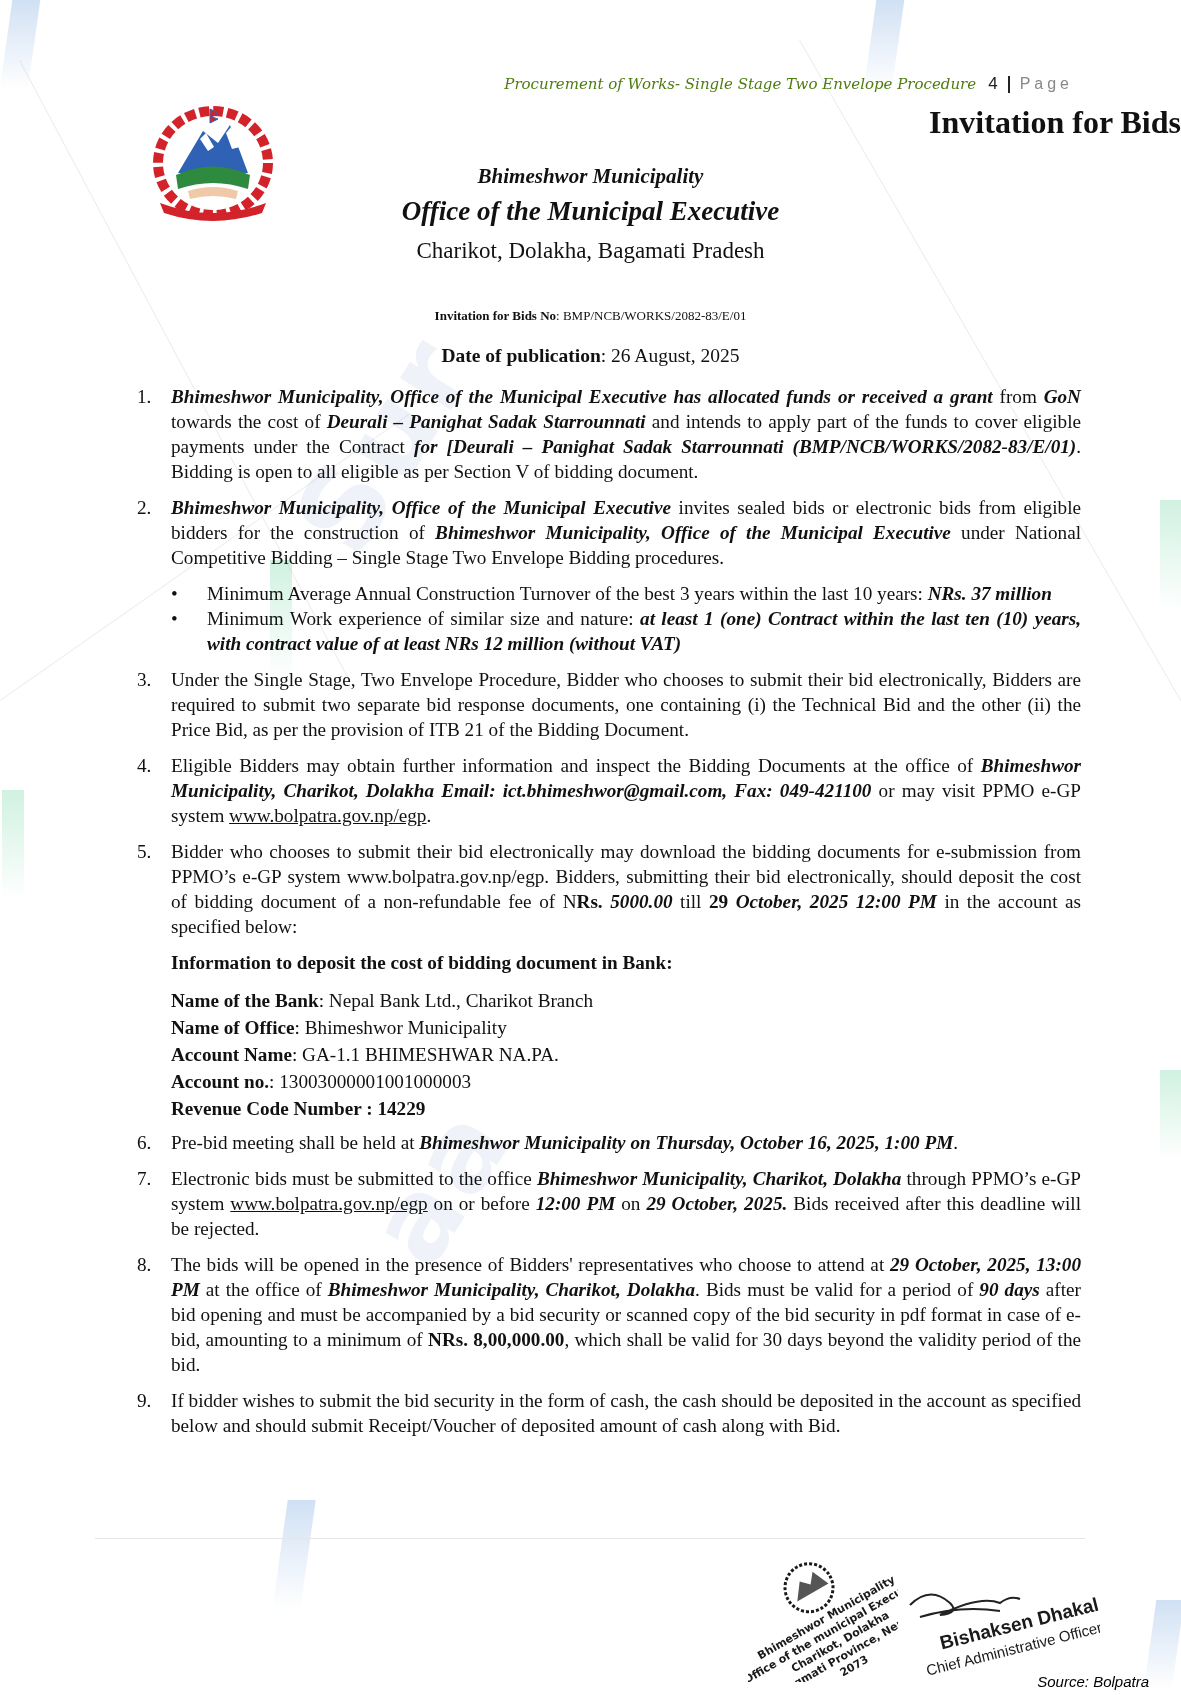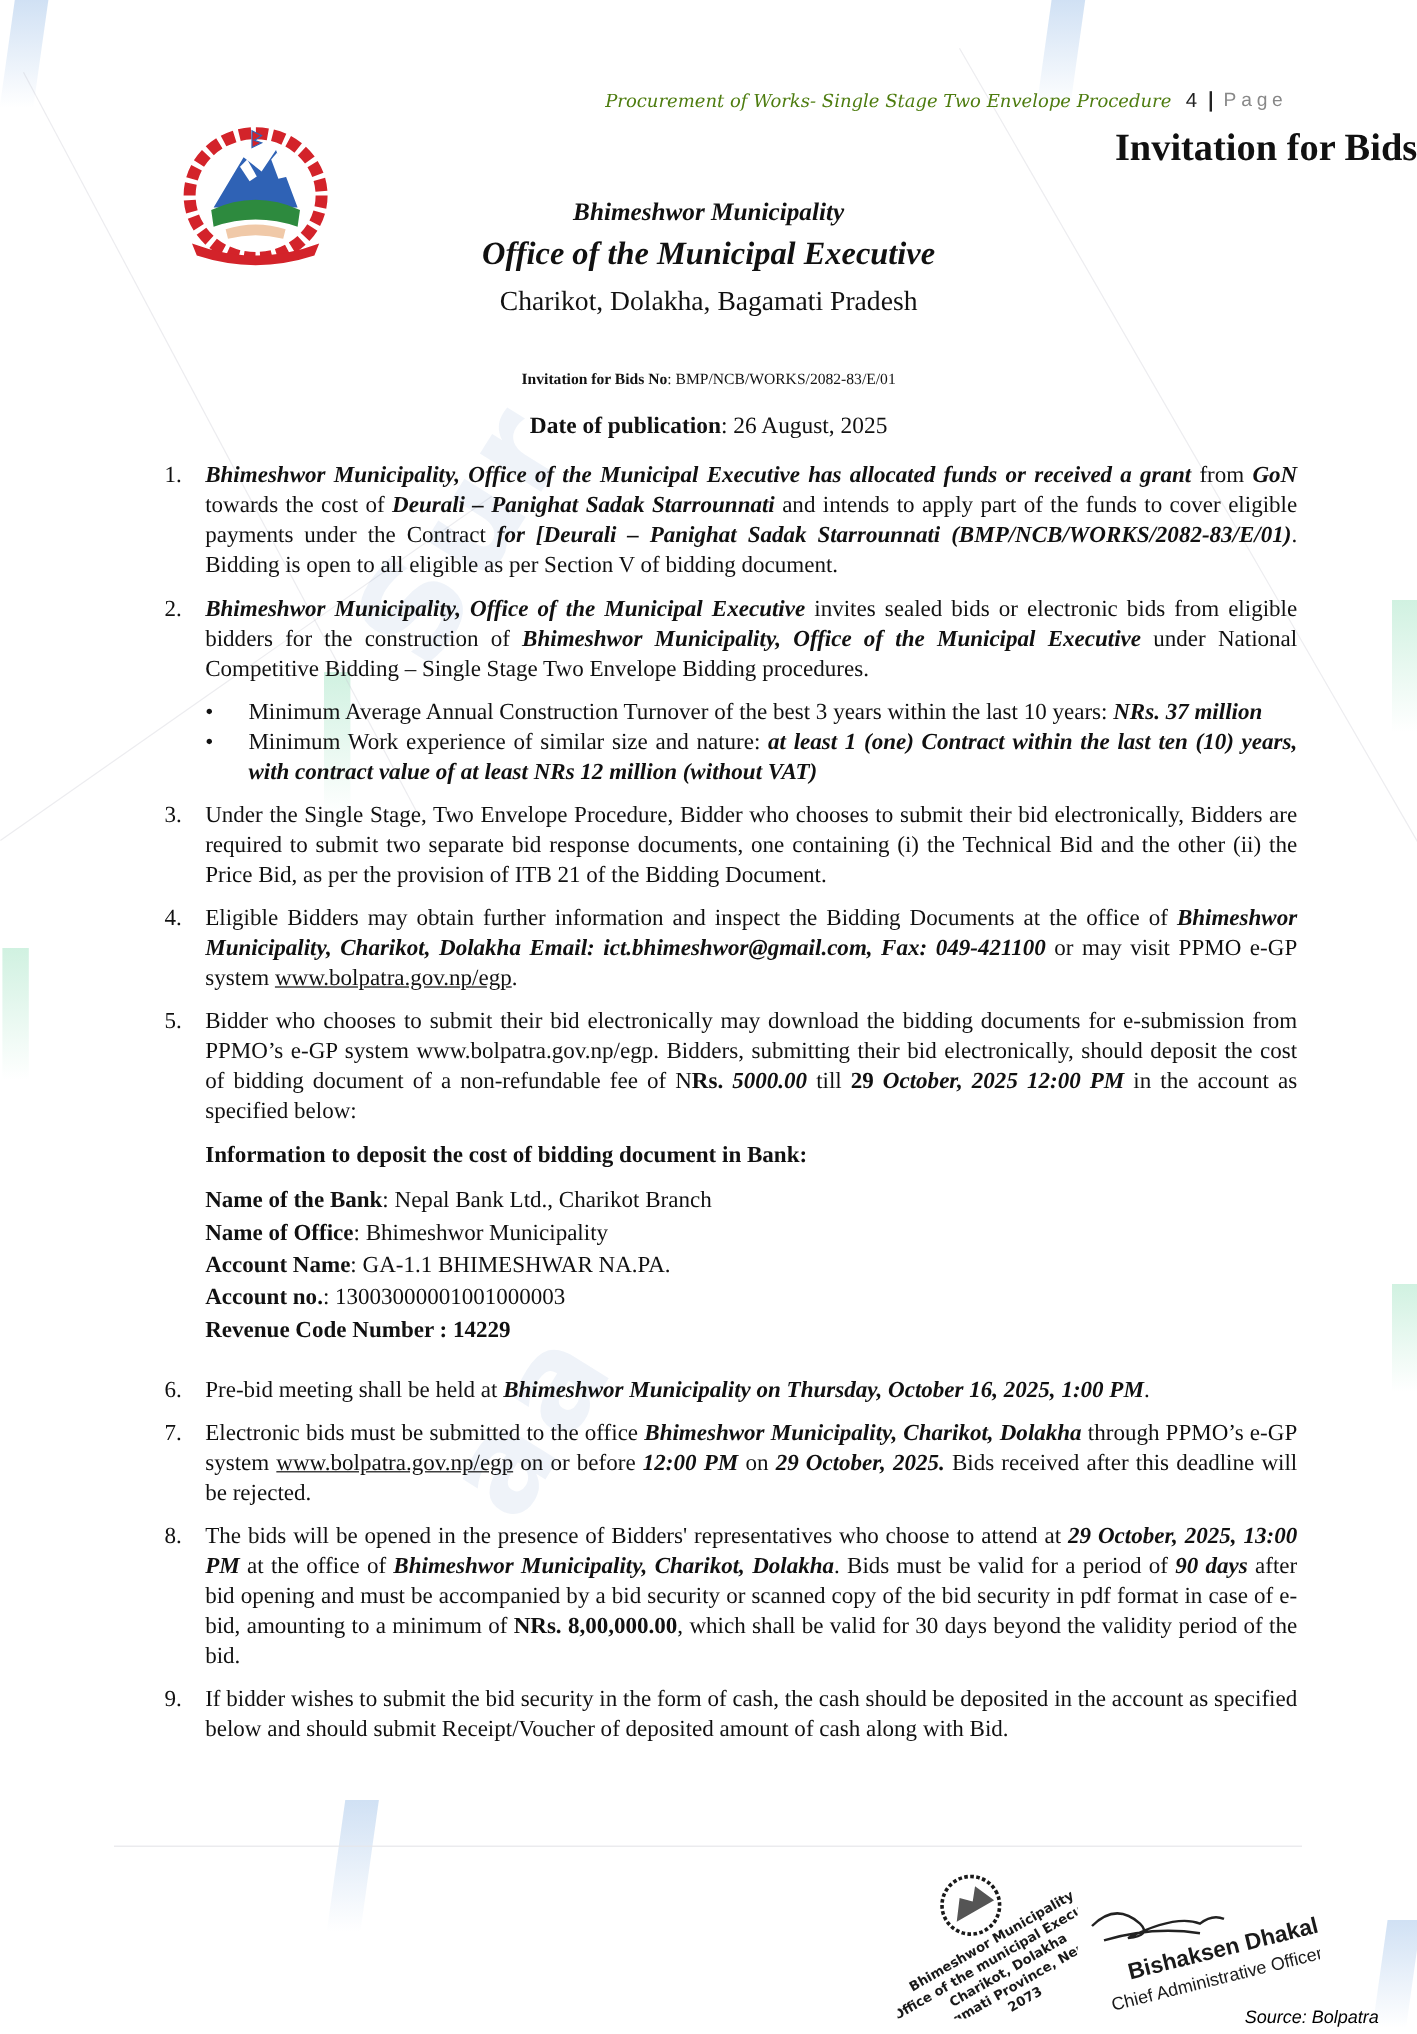--- a/index.html
+++ b/index.html
@@ -33,21 +33,21 @@
 
   .body-wrap { position: absolute; top: 384px; left: 137px; width: 944px; font-size: 19.2px; line-height: 25px; }
   .item { display: flex; margin-bottom: 11px; }
   .item-num { width: 34px; flex: 0 0 34px; }
   .item-text { flex: 1; text-align: justify; }
   .sub-p { margin: 0 0 8px 34px; }
   .bullets { margin: 0 0 11px 34px; padding: 0; list-style: none; }
   .bullets li { display: flex; margin-bottom: 0; }
   .bullet-dot { width: 36px; flex: 0 0 36px; }
   .bullets .btxt { flex:1; text-align: justify; }
-  .bank-block { margin: 0 0 24px 34px; }
+  .bank-block { margin: 0 0 8px 34px; }
   .bank-head { font-weight: bold; margin-bottom: 12px; }
   .bank-row { margin: 0; line-height: 27px; }
   b { font-weight: bold; }
   i { font-style: italic; }
   .u { text-decoration: underline; }
 
   .footer-rule { position: absolute; top: 1538px; left: 95px; width: 990px; height: 1px; background: #e6e6ea; }
   .stamp { position: absolute; left: 748px; top: 1542px; width: 150px; height: 140px; }
   .signature { position: absolute; left: 900px; top: 1565px; width: 200px; height: 110px; }
   .source { position: absolute; right: 32px; top: 1673px; font-family: "Liberation Sans", sans-serif; font-style: italic; font-size: 15px; color: #000000; }

